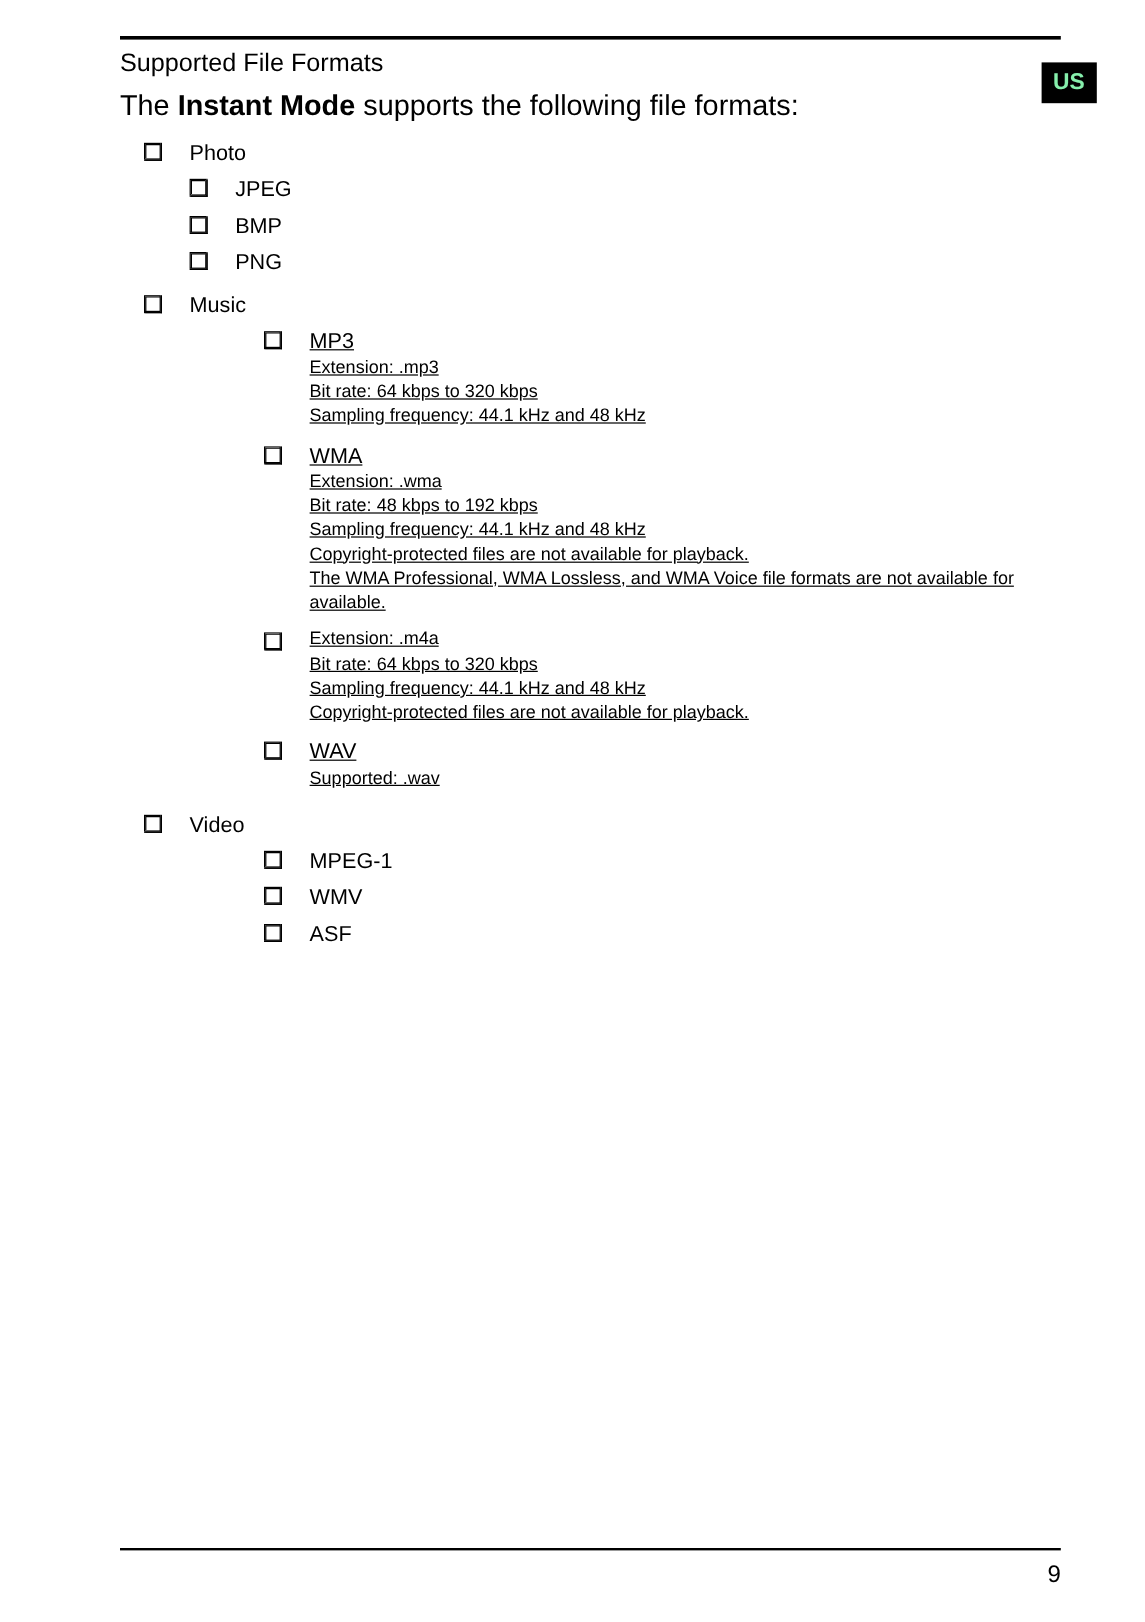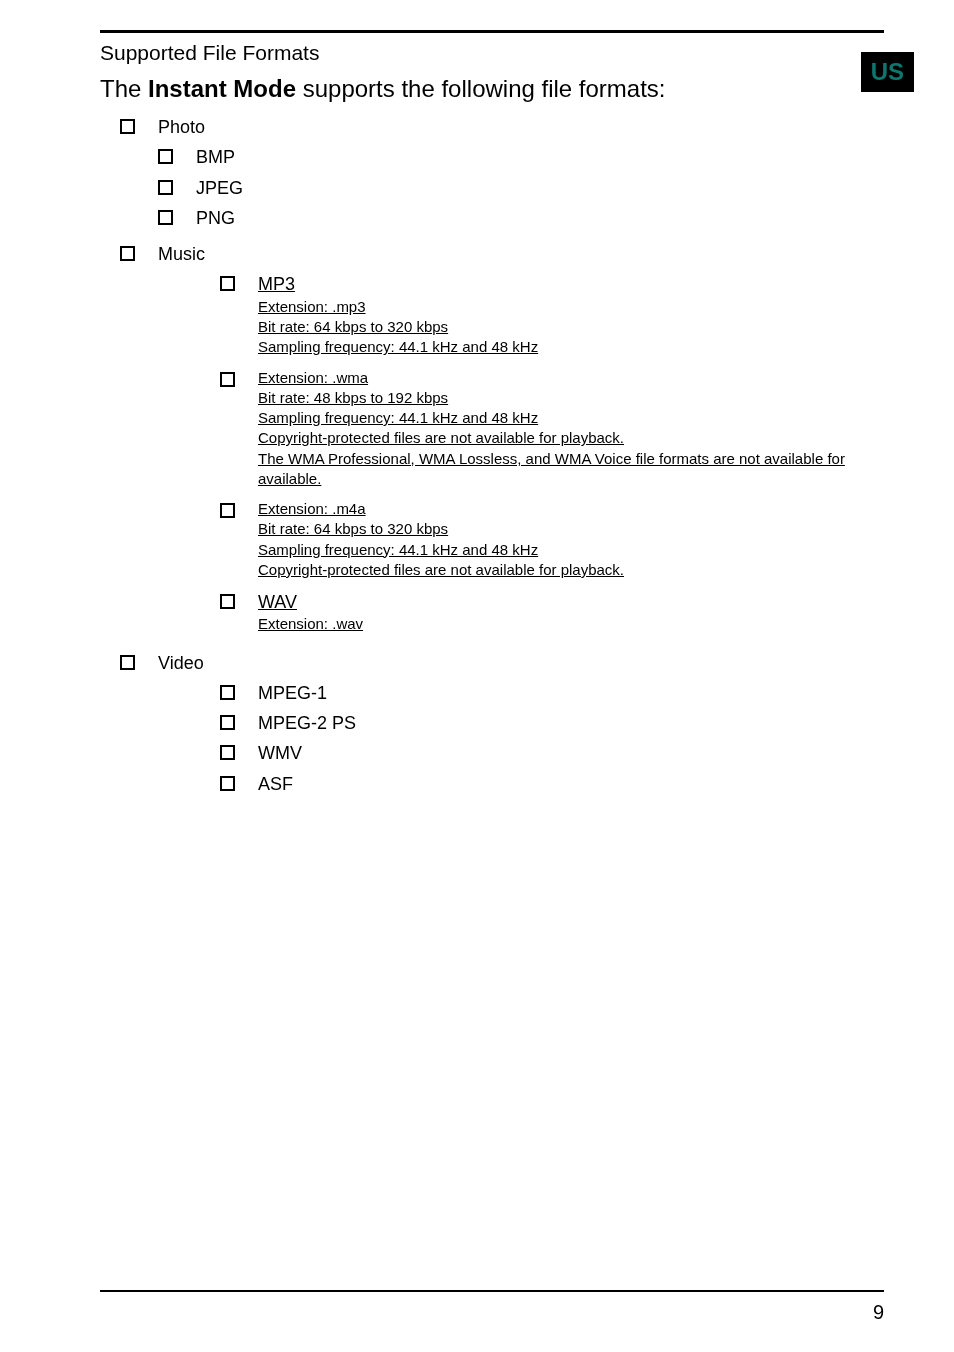--- a/index.html
+++ b/index.html
@@ -29,23 +29,23 @@
       margin-bottom: 12px;
     }
     .bold {
       font-weight: bold;
     }
     .region-badge {
       position: absolute;
       top: 52px;
       right: 40px;
       background: #000;
-      color: #0f766e;
+      color: #86efac;
       font-weight: bold;
-      font-size: 24px;
+      font-size: 19px;
       padding: 6px 10px;
     }
     .bullet-list {
       list-style: none;
     }
     .bullet-list > li {
       display: flex;
       align-items: flex-start;
       margin-bottom: 6px;
       justify-content: center;
@@ -121,25 +121,25 @@
 </p>
 
 <ul class="bullet-list level-1">
   <li>
     <span class="bullet-box"></span>
     <div class="li-content">
       <div>Photo</div>
       <ul class="bullet-list level-2" style="margin-top:6px; margin-left:0;">
         <li>
           <span class="bullet-box"></span>
+          <div class="li-content">JPEG</div>
+        </li>
+        <li>
+          <span class="bullet-box"></span>
           <div class="li-content">BMP</div>
-        </li>
-        <li>
-          <span class="bullet-box"></span>
-          <div class="li-content">JPEG</div>
         </li>
         <li>
           <span class="bullet-box"></span>
           <div class="li-content">PNG</div>
         </li>
       </ul>
     </div>
   </li>
 
   <li>
@@ -154,20 +154,21 @@
             <div class="sub-details">
               <div>Extension: .mp3</div>
               <div>Bit rate: 64 kbps to 320 kbps</div>
               <div>Sampling frequency: 44.1 kHz and 48 kHz</div>
             </div>
           </div>
         </li>
         <li>
           <span class="bullet-box"></span>
           <div class="li-content detail-block">
+            <div>WMA</div>
             <div class="sub-details">
               <div>Extension: .wma</div>
               <div>Bit rate: 48 kbps to 192 kbps</div>
               <div>Sampling frequency: 44.1 kHz and 48 kHz</div>
               <div>Copyright-protected files are not available for playback.</div>
               <div>The WMA Professional, WMA Lossless, and WMA Voice file formats are not available for available.</div>
             </div>
           </div>
         </li>
         <li>
@@ -179,43 +180,39 @@
               <div>Sampling frequency: 44.1 kHz and 48 kHz</div>
               <div>Copyright-protected files are not available for playback.</div>
             </div>
           </div>
         </li>
         <li>
           <span class="bullet-box"></span>
           <div class="li-content detail-block">
             <div>WAV</div>
             <div class="sub-details">
-              <div>Extension: .wav</div>
+              <div>Supported: .wav</div>
             </div>
           </div>
         </li>
       </ul>
     </div>
   </li>
 
   <li>
     <span class="bullet-box"></span>
     <div class="li-content">
       <div>Video</div>
       <ul class="bullet-list level-2" style="margin-top:6px;">
         <li>
           <span class="bullet-box"></span>
           <div class="li-content">MPEG-1</div>
         </li>
         <li>
           <span class="bullet-box"></span>
-          <div class="li-content">MPEG-2 PS</div>
-        </li>
-        <li>
-          <span class="bullet-box"></span>
           <div class="li-content">WMV</div>
         </li>
         <li>
           <span class="bullet-box"></span>
           <div class="li-content">ASF</div>
         </li>
       </ul>
     </div>
   </li>
 </ul>

